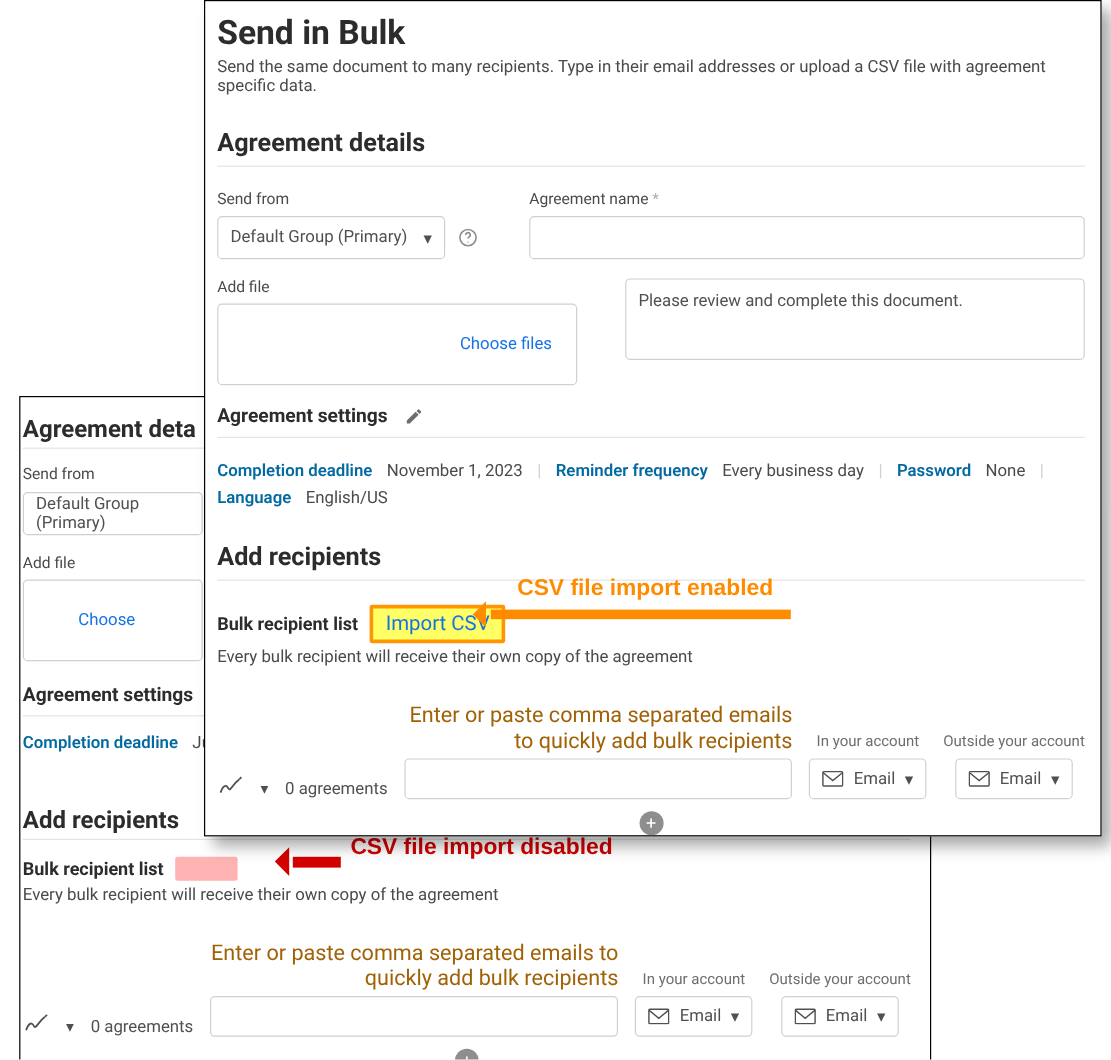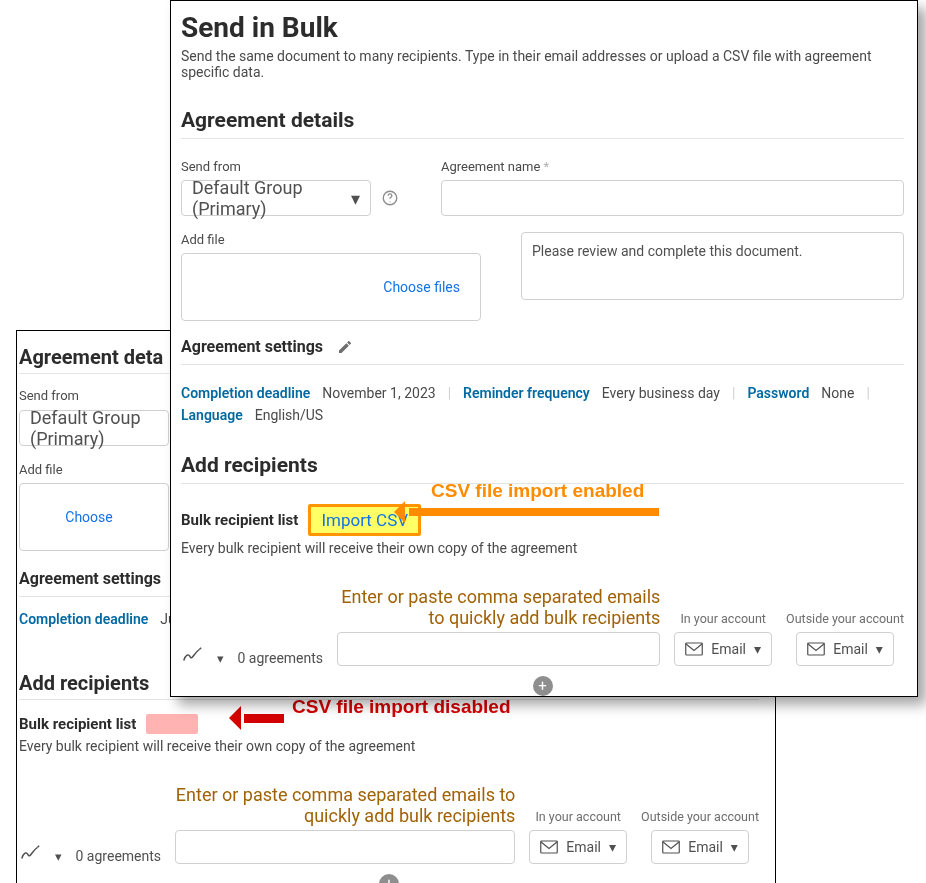--- a/index.html
+++ b/index.html
@@ -34,21 +34,21 @@
   h1 { font-size: 28px; font-weight: 700; margin-bottom: 4px; }
   .subtitle { font-size: 14px; color: #4a4a4a; margin-bottom: 28px; }
   h2 { font-size: 21px; font-weight: 700; margin-bottom: 6px; }
   .divider { border: none; border-top: 1px solid #e4e4e4; margin: 4px 0 20px 0; }
   .row { display: flex; gap: 40px; margin-bottom: 16px; }
   .field-label { font-size: 13px; color: #4a4a4a; margin-bottom: 6px; display:block;}
   .req { color: #b0b0b0; }
   .select-box {
     display: inline-flex; align-items: center; justify-content: space-between;
     border: 1px solid #d0d0d0; border-radius: 4px; height: 36px;
-    padding: 0 10px; font-size: 18px; color: #505050; background:#fff;
+    padding: 0 10px; font-size: 14px; color: #505050; background:#fff;
     width: 190px; cursor: pointer;
   }
   .text-input {
     border: 1px solid #d0d0d0; border-radius: 4px; height: 36px;
     width: 100%; padding: 0 10px; font-size: 14px;
   }
   .file-box, .msg-box {
     border: 1px solid #d0d0d0; border-radius: 4px;
     padding: 10px; font-size: 14px; color: #505050;
   }

